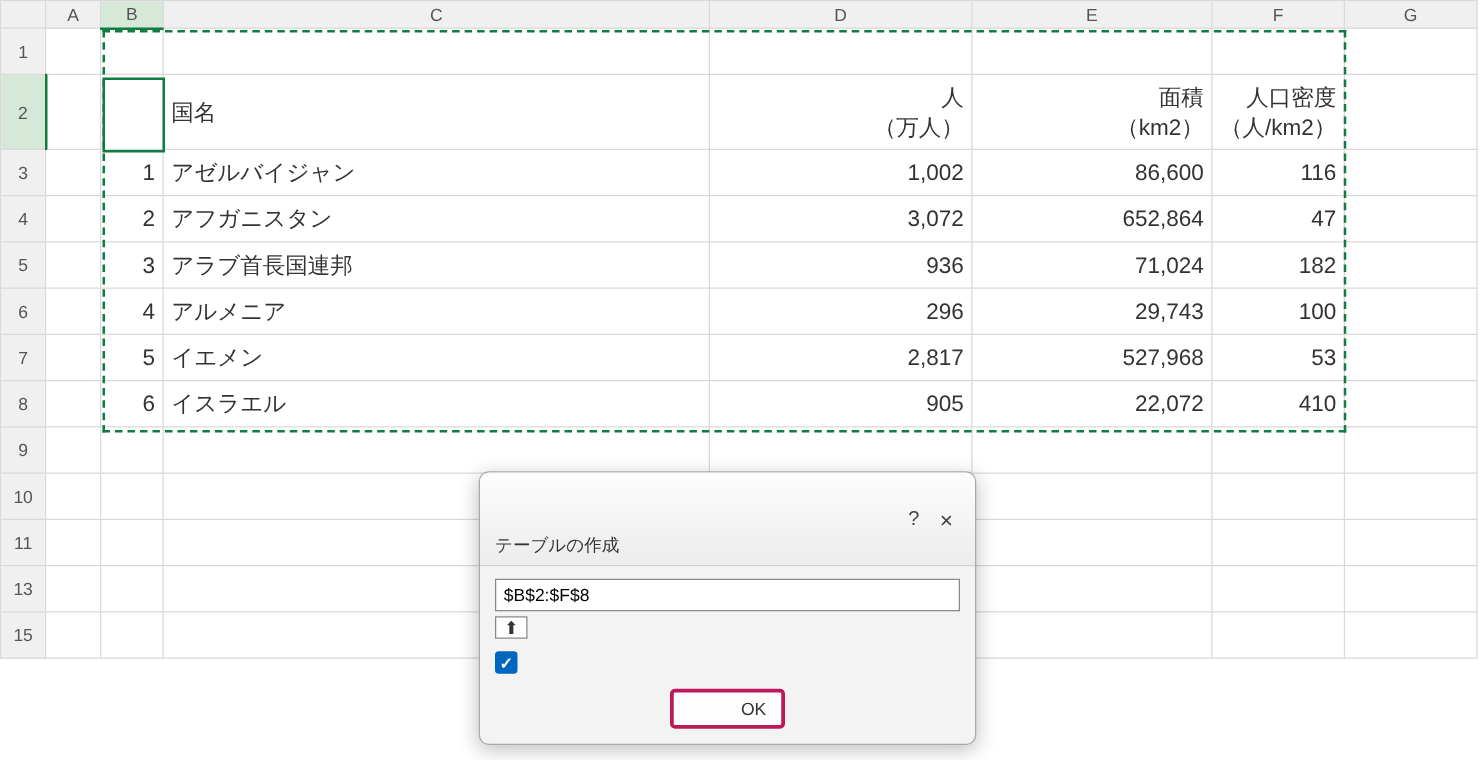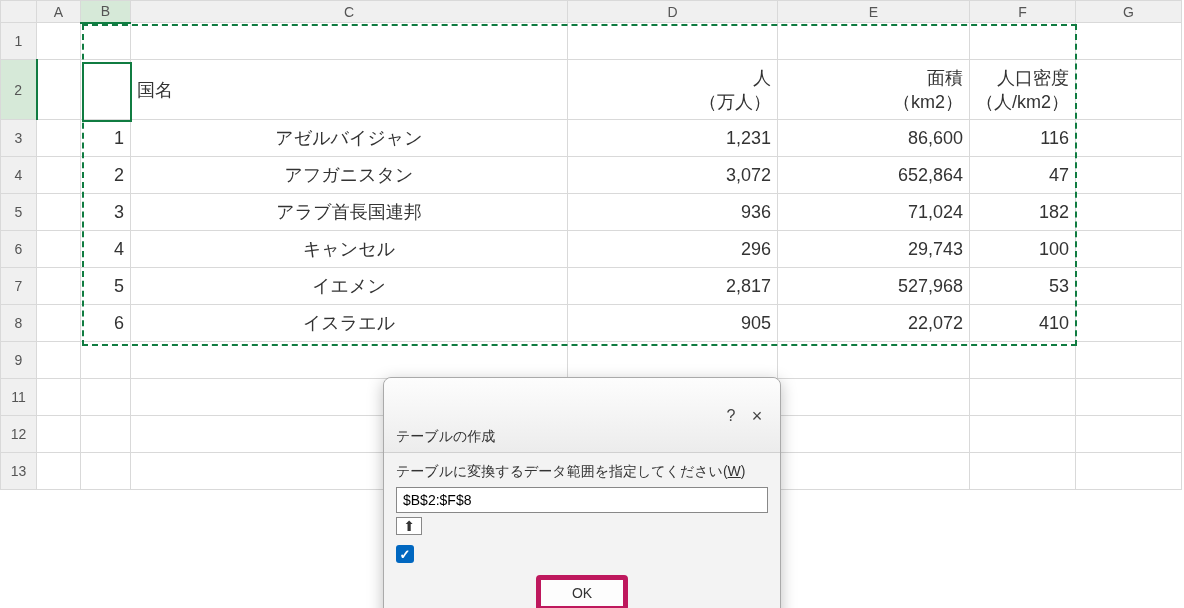--- a/index.html
+++ b/index.html
@@ -43,21 +43,21 @@
   .colB { width: 50px; }
   .colC { width: 437px; }
   .colD { width: 210px; }
   .colE { width: 192px; }
   .colF { width: 106px; }
   .colG { width: 106px; }
   table.grid tr:first-child th { height: 22px;}
   td { font-size: 18px; }
   td.num { text-align: right; }
   td.ctr { text-align: left; }
-  td.txt { text-align: center; }
+  td.txt { text-align: left; }
   .hdr-row td { background: #e2efda; }
   .hdr-row { height: 60px; }
   .hdr-row td { height: 60px; vertical-align: middle; }
   .marquee {
     position: absolute;
     border: 2px dashed #107c41;
     pointer-events: none;
     top: 24px;
     left: 82px;
     width: 995px;
@@ -123,21 +123,21 @@
   }
   .dialog .btn-row { display:flex; justify-content:center; gap:12px;}
   .dialog .btn {
     min-width:92px;
     padding:5px 12px;
     border:1px solid #888;
     border-radius:4px;
     background:#fdfdfd;
     text-align:center;
   }
-  .dialog .btn.primary { border:5px solid #be185d;}
+  .dialog .btn.primary { border:3px solid #be185d;text-align:right;}
   u.accel { text-decoration: underline; }
   .colhdr.selB { background:#d6e9d8; border-bottom:2px solid #107c41;}
   .rowhdr.selR { background:#d6e9d8; border-right:2px solid #107c41;}
 </style>
 </head>
 <body>
 
 <div class="sheet">
 <table class="grid">
   <colgroup>
@@ -188,21 +188,21 @@
             <div>人口密度</div>
             <div>（人/km2）</div>
           </td>
     <td></td>
   </tr>
   <tr>
     <th class="rowhdr">3</th>
     <td></td>
     <td class="num">1</td>
     <td class="txt">アゼルバイジャン</td>
-    <td class="num">1,231</td>
+    <td class="num">1,002</td>
     <td class="num">86,600</td>
     <td class="num">116</td>
     <td></td>
   </tr>
   <tr>
     <th class="rowhdr">4</th>
     <td></td>
     <td class="num">2</td>
     <td class="txt">アフガニスタン</td>
     <td class="num">3,072</td>
@@ -217,21 +217,21 @@
     <td class="txt">アラブ首長国連邦</td>
     <td class="num">936</td>
     <td class="num">71,024</td>
     <td class="num">182</td>
     <td></td>
   </tr>
   <tr>
     <th class="rowhdr">6</th>
     <td></td>
     <td class="num">4</td>
-    <td class="txt">キャンセル</td>
+    <td class="txt">アルメニア</td>
     <td class="num">296</td>
     <td class="num">29,743</td>
     <td class="num">100</td>
     <td></td>
   </tr>
   <tr>
     <th class="rowhdr">7</th>
     <td></td>
     <td class="num">5</td>
     <td class="txt">イエメン</td>
@@ -254,41 +254,51 @@
           <th class="rowhdr">9</th>
           <td></td>
           <td></td>
           <td></td>
           <td></td>
           <td></td>
           <td></td>
           <td></td>
         </tr>
   <tr>
+          <th class="rowhdr">10</th>
+          <td></td>
+          <td></td>
+          <td></td>
+          <td></td>
+          <td></td>
+          <td></td>
+          <td></td>
+        </tr>
+  <tr>
           <th class="rowhdr">11</th>
           <td></td>
           <td></td>
           <td></td>
           <td></td>
           <td></td>
           <td></td>
           <td></td>
         </tr>
   <tr>
-          <th class="rowhdr">12</th>
-          <td></td>
-          <td></td>
-          <td></td>
-          <td></td>
-          <td></td>
-          <td></td>
-          <td></td>
-        </tr>
-  <tr>
           <th class="rowhdr">13</th>
+          <td></td>
+          <td></td>
+          <td></td>
+          <td></td>
+          <td></td>
+          <td></td>
+          <td></td>
+        </tr>
+  <tr>
+          <th class="rowhdr">15</th>
           <td></td>
           <td></td>
           <td></td>
           <td></td>
           <td></td>
           <td></td>
           <td></td>
         </tr>
 </tbody>
     </table>
@@ -297,21 +307,20 @@
 <div class="marquee"></div>
 <div class="active-cell"></div>
 
 <div class="dialog">
   <div class="titlebar">
     <span class="title">テーブルの作成</span>
     <span class="help">?</span>
     <span class="close">×</span>
   </div>
   <div class="body">
-    <div class="label"><span>テーブルに変換するデータ範囲を指定してください(</span><u class="accel">W</u><span>)</span></div>
     <div class="range-row">
       <input class="range-input" value="$B$2:$F$8" style="">
       <div class="range-btn">
           <span>⬆</span>
         </div>
     </div>
     <div class="check-row">
       <div class="checkbox">
           <span>✓</span>
         </div>

